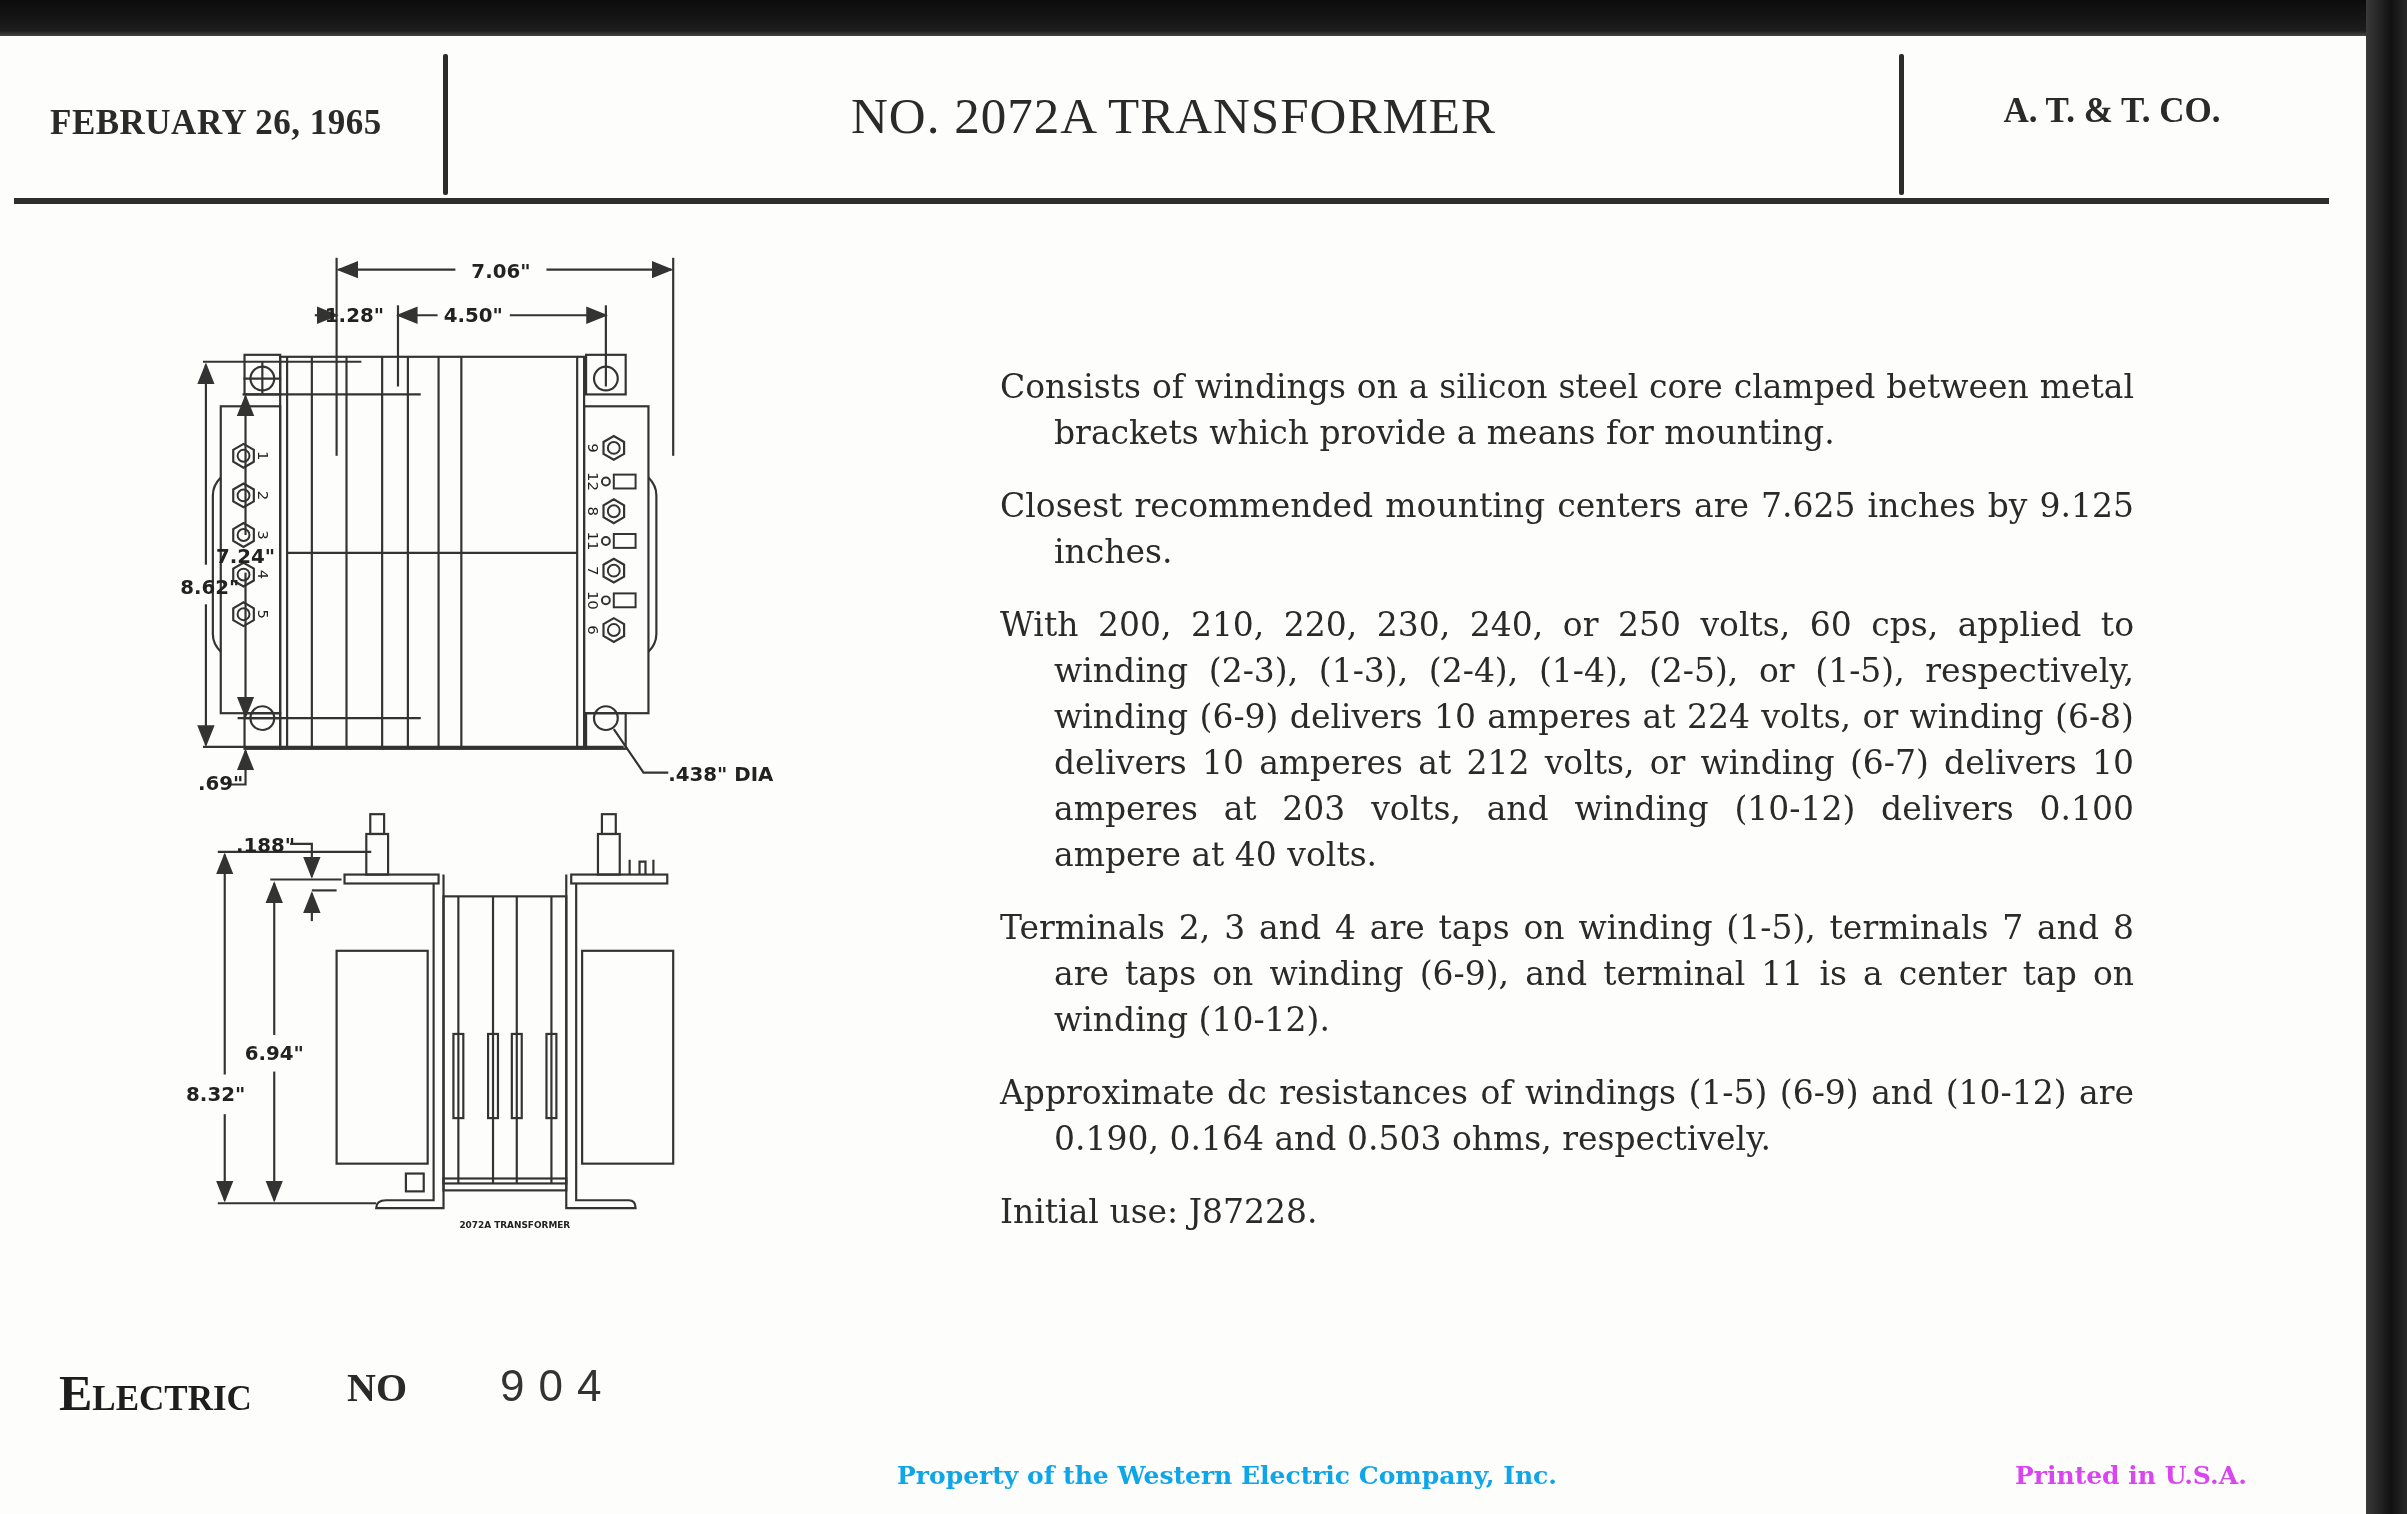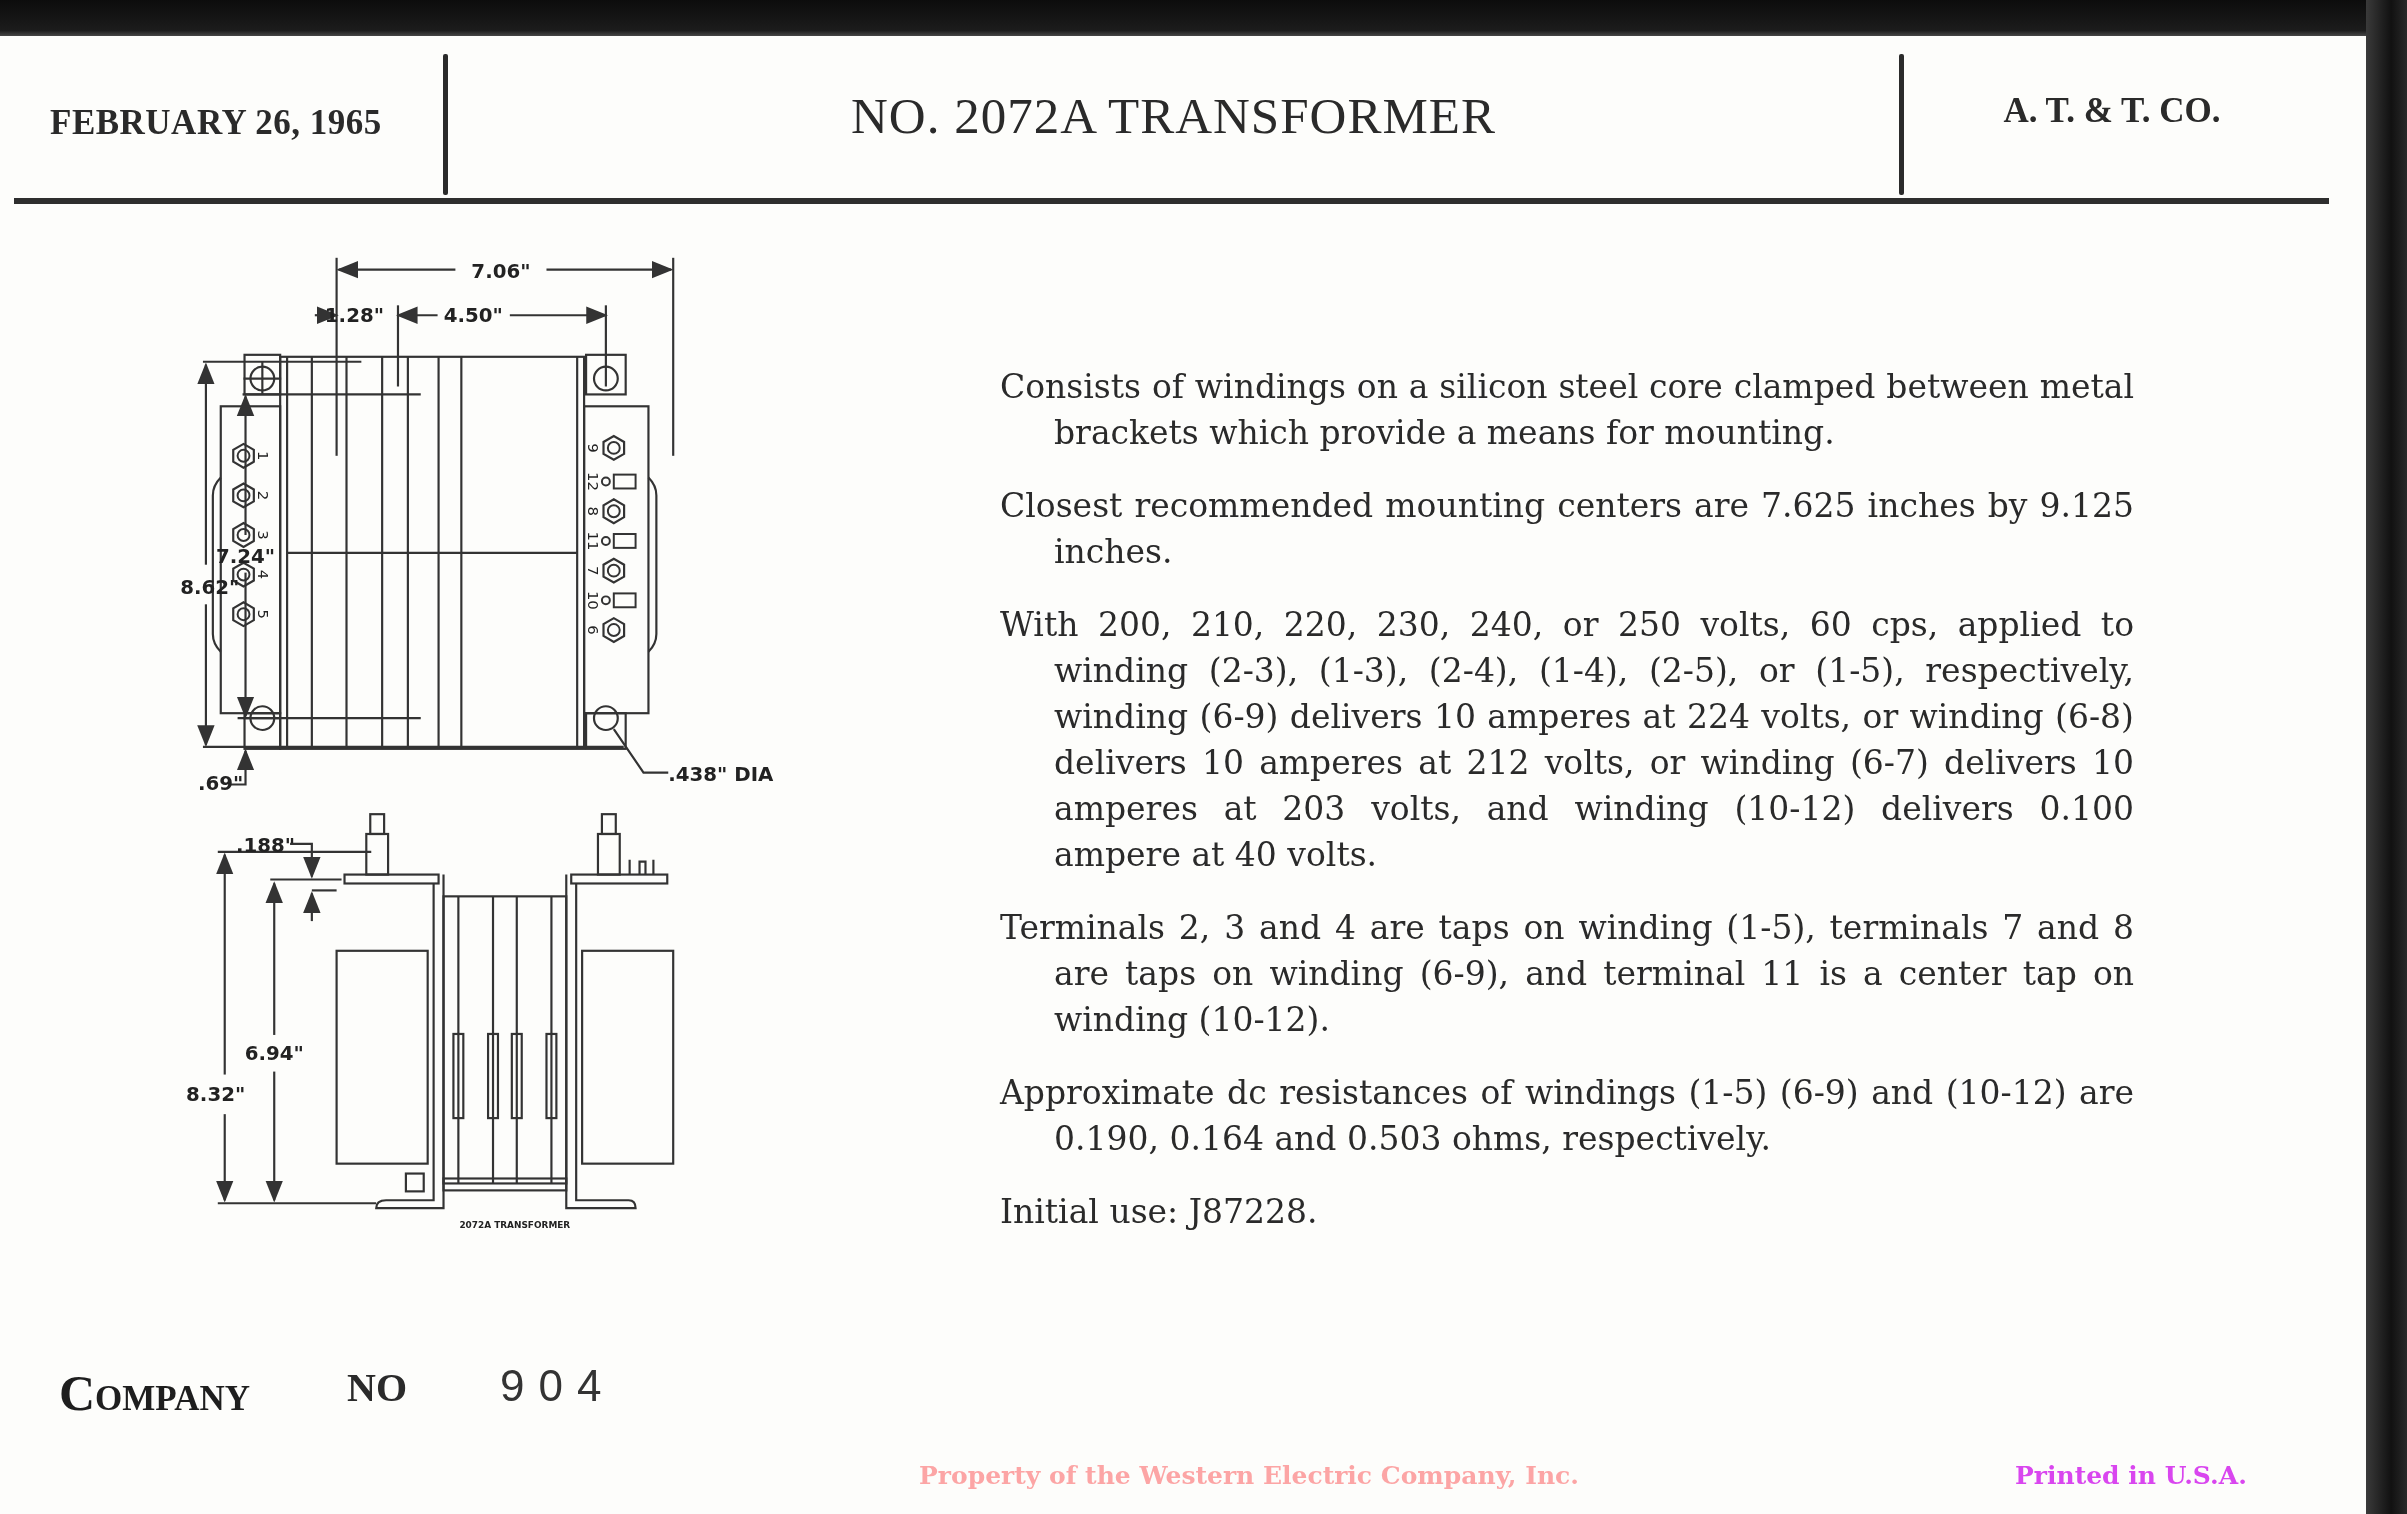--- a/index.html
+++ b/index.html
@@ -11,21 +11,21 @@
   .vdiv { position:absolute; width:5px; background:#2b2b2b; border-radius:2px; }
   .hdr-title { position:absolute; left:446px; width:1455px; top:87px; text-align:center; font-family:"Liberation Serif", serif; font-size:51px; color:#2a2a2a; letter-spacing:1px; }
   .hdr-std { position:absolute; left:1904px; width:416px; top:91px; text-align:center; font-family:"Liberation Serif", serif; font-weight:bold; font-size:35px; line-height:40px; color:#2a2a2a; }
   .hrule { position:absolute; left:14px; top:198px; width:2315px; height:6px; background:#2e2e2e; }
   .desc { position:absolute; left:1000px; top:364px; width:1134px; font-family:"DejaVu Serif", serif; font-size:33px; line-height:46px; color:#2a2a2a; }
   .desc p { margin:0 0 27px 0; padding-left:54px; text-indent:-54px; text-align:justify; text-align-last:left; }
   .drawing { position:absolute; left:178px; top:238px; width:634px; height:990px; }
   .catalog-label { position:absolute; left:59px; top:1364px; font-family:"Liberation Serif", serif; font-weight:bold; font-size:50px; color:#1e1e1e; font-variant:small-caps; }
   .catalog-no { position:absolute; left:347px; top:1364px; font-family:"Liberation Serif", serif; font-weight:bold; font-size:40px; color:#2a2a2a; }
   .catalog-num { position:absolute; left:500px; top:1361px; font-family:Liberation Sans, sans-serif; font-size:44px; letter-spacing:14px; color:#333; }
-  .foot-prop { position:absolute; left:919px; top:1461px; font-family:"DejaVu Serif", serif; font-weight:bold; font-size:25px; color:#fca5a5; }
+  .foot-prop { position:absolute; left:897px; top:1461px; font-family:"DejaVu Serif", serif; font-weight:bold; font-size:25px; color:#0ea5e9; }
   .foot-print { position:absolute; left:2015px; top:1461px; font-family:"DejaVu Serif", serif; font-weight:bold; font-size:25px; color:#d946ef; }
   svg text { font-family:"DejaVu Sans", sans-serif; }
 </style>
 </head>
 <body>
 
 <div class="top-band"></div>
 <div class="sheet"></div>
 <div class="right-edge"></div>
 
@@ -221,18 +221,18 @@
 
 <div class="desc">
   <p>Consists of windings on a silicon steel core clamped between metal brackets which provide a means for mounting.</p>
   <p>Closest recommended mounting centers are 7.625 inches by 9.125 inches.</p>
   <p>With 200, 210, 220, 230, 240, or 250 volts, 60 cps, applied to winding (2-3), (1-3), (2-4), (1-4), (2-5), or (1-5), respectively, winding (6-9) delivers 10 amperes at 224 volts, or winding (6-8) delivers 10 amperes at 212 volts, or winding (6-7) delivers 10 amperes at 203 volts, and winding (10-12) delivers 0.100 ampere at 40 volts.</p>
   <p>Terminals 2, 3 and 4 are taps on winding (1-5), terminals 7 and 8 are taps on winding (6-9), and terminal 11 is a center tap on winding (10-12).</p>
   <p>Approximate dc resistances of windings (1-5) (6-9) and (10-12) are 0.190, 0.164 and 0.503 ohms, respectively.</p>
   <p>Initial use: J87228.</p>
 </div>
 
-<div class="catalog-label">Company</div>
+<div class="catalog-label">Electric</div>
 <div class="catalog-no">NO</div>
 <div class="catalog-num">904</div>
 <div class="foot-prop">Property of the Western Electric Company, Inc.</div>
 <div class="foot-print">Printed in U.S.A.</div>
 
 
 </body></html>

